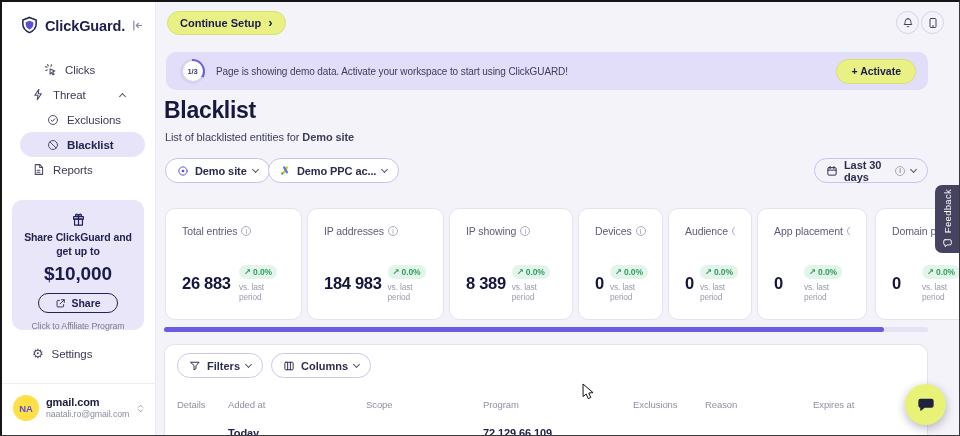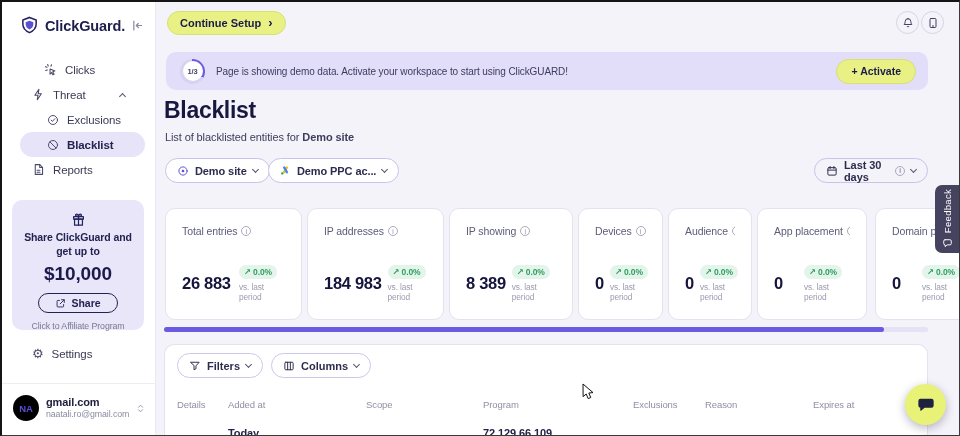--- a/index.html
+++ b/index.html
@@ -23,21 +23,21 @@
   .nav-item.active{background:var(--active,#e7e4fa);border-radius:14px;margin:0 10px 0 20px;padding-left:27px;font-weight:bold;color:#23234f}
   .nav-item .cv{margin-left:auto;margin-right:30px}
   .gi{font-size:13px;line-height:1}
   .promo{position:absolute;left:12px;top:200px;width:132px;height:130px;background:var(--promo,#e9e6fa);border-radius:10px;display:flex;flex-direction:column;align-items:center;text-align:center;padding:12px 8px;cursor:pointer}
   .promo-line{font-size:10.5px;font-weight:bold;color:#23234f;line-height:1.3}
   .promo-amount{font-size:19px;font-weight:bold;color:#1b1b4b;margin:5px 0 8px}
   .share-btn{display:inline-flex;align-items:center;gap:5px;border:1.2px solid #23234f;border-radius:13px;padding:3px 16px;font-size:10.5px;font-weight:bold;color:#23234f;background:transparent;cursor:pointer}
   .affiliate{font-size:8.8px;color:#79798f;margin-top:8px}
   .settings-abs{position:absolute;top:341px;left:0;width:156px}
   .user-row{position:absolute;left:0;top:383px;bottom:0;width:156px;border-top:1px solid #eeedf4;display:flex;align-items:center;gap:7px;padding:0 10px 4px 13px;cursor:pointer}
-  .avatar{width:26px;height:26px;border-radius:50%;background:#000000;color:#5b4fd4;font-size:9.5px;font-weight:bold;display:flex;align-items:center;justify-content:center;flex:none}
+  .avatar{width:26px;height:26px;border-radius:50%;background:#fde047;color:#5b4fd4;font-size:9.5px;font-weight:bold;display:flex;align-items:center;justify-content:center;flex:none}
   .user-meta{display:flex;flex-direction:column;line-height:1.25;min-width:0}
   .user-name{font-size:11px;font-weight:bold;color:#20203f}
   .user-email{font-size:8.8px;color:#8b8ba1;white-space:nowrap}
   .selector{margin-left:auto;color:#8b8ba1;display:flex}
   
   .btn-lime{background:var(--lime,#e9f185);border:1px solid #d4e272;border-radius:13px;font-weight:bold;color:#1b1b4b;display:inline-flex;align-items:center;justify-content:center;cursor:pointer}
   .continue-setup{position:absolute;left:167px;top:11px;height:24px;padding:0 12px;font-size:11px;gap:7px}
   .chev-r{font-size:13px;font-weight:bold;margin-top:-2px}
   .icon-circle{position:absolute;top:11px;width:23px;height:23px;border-radius:50%;border:1px solid #d6d4e6;display:flex;align-items:center;justify-content:center;color:#3c3c5c;cursor:pointer}
   .banner{position:absolute;left:166px;top:52px;width:762px;height:38px;background:var(--banner,#e2ddf8);border-radius:10px;display:flex;align-items:center;padding:0 12px 0 14px;gap:11px}

